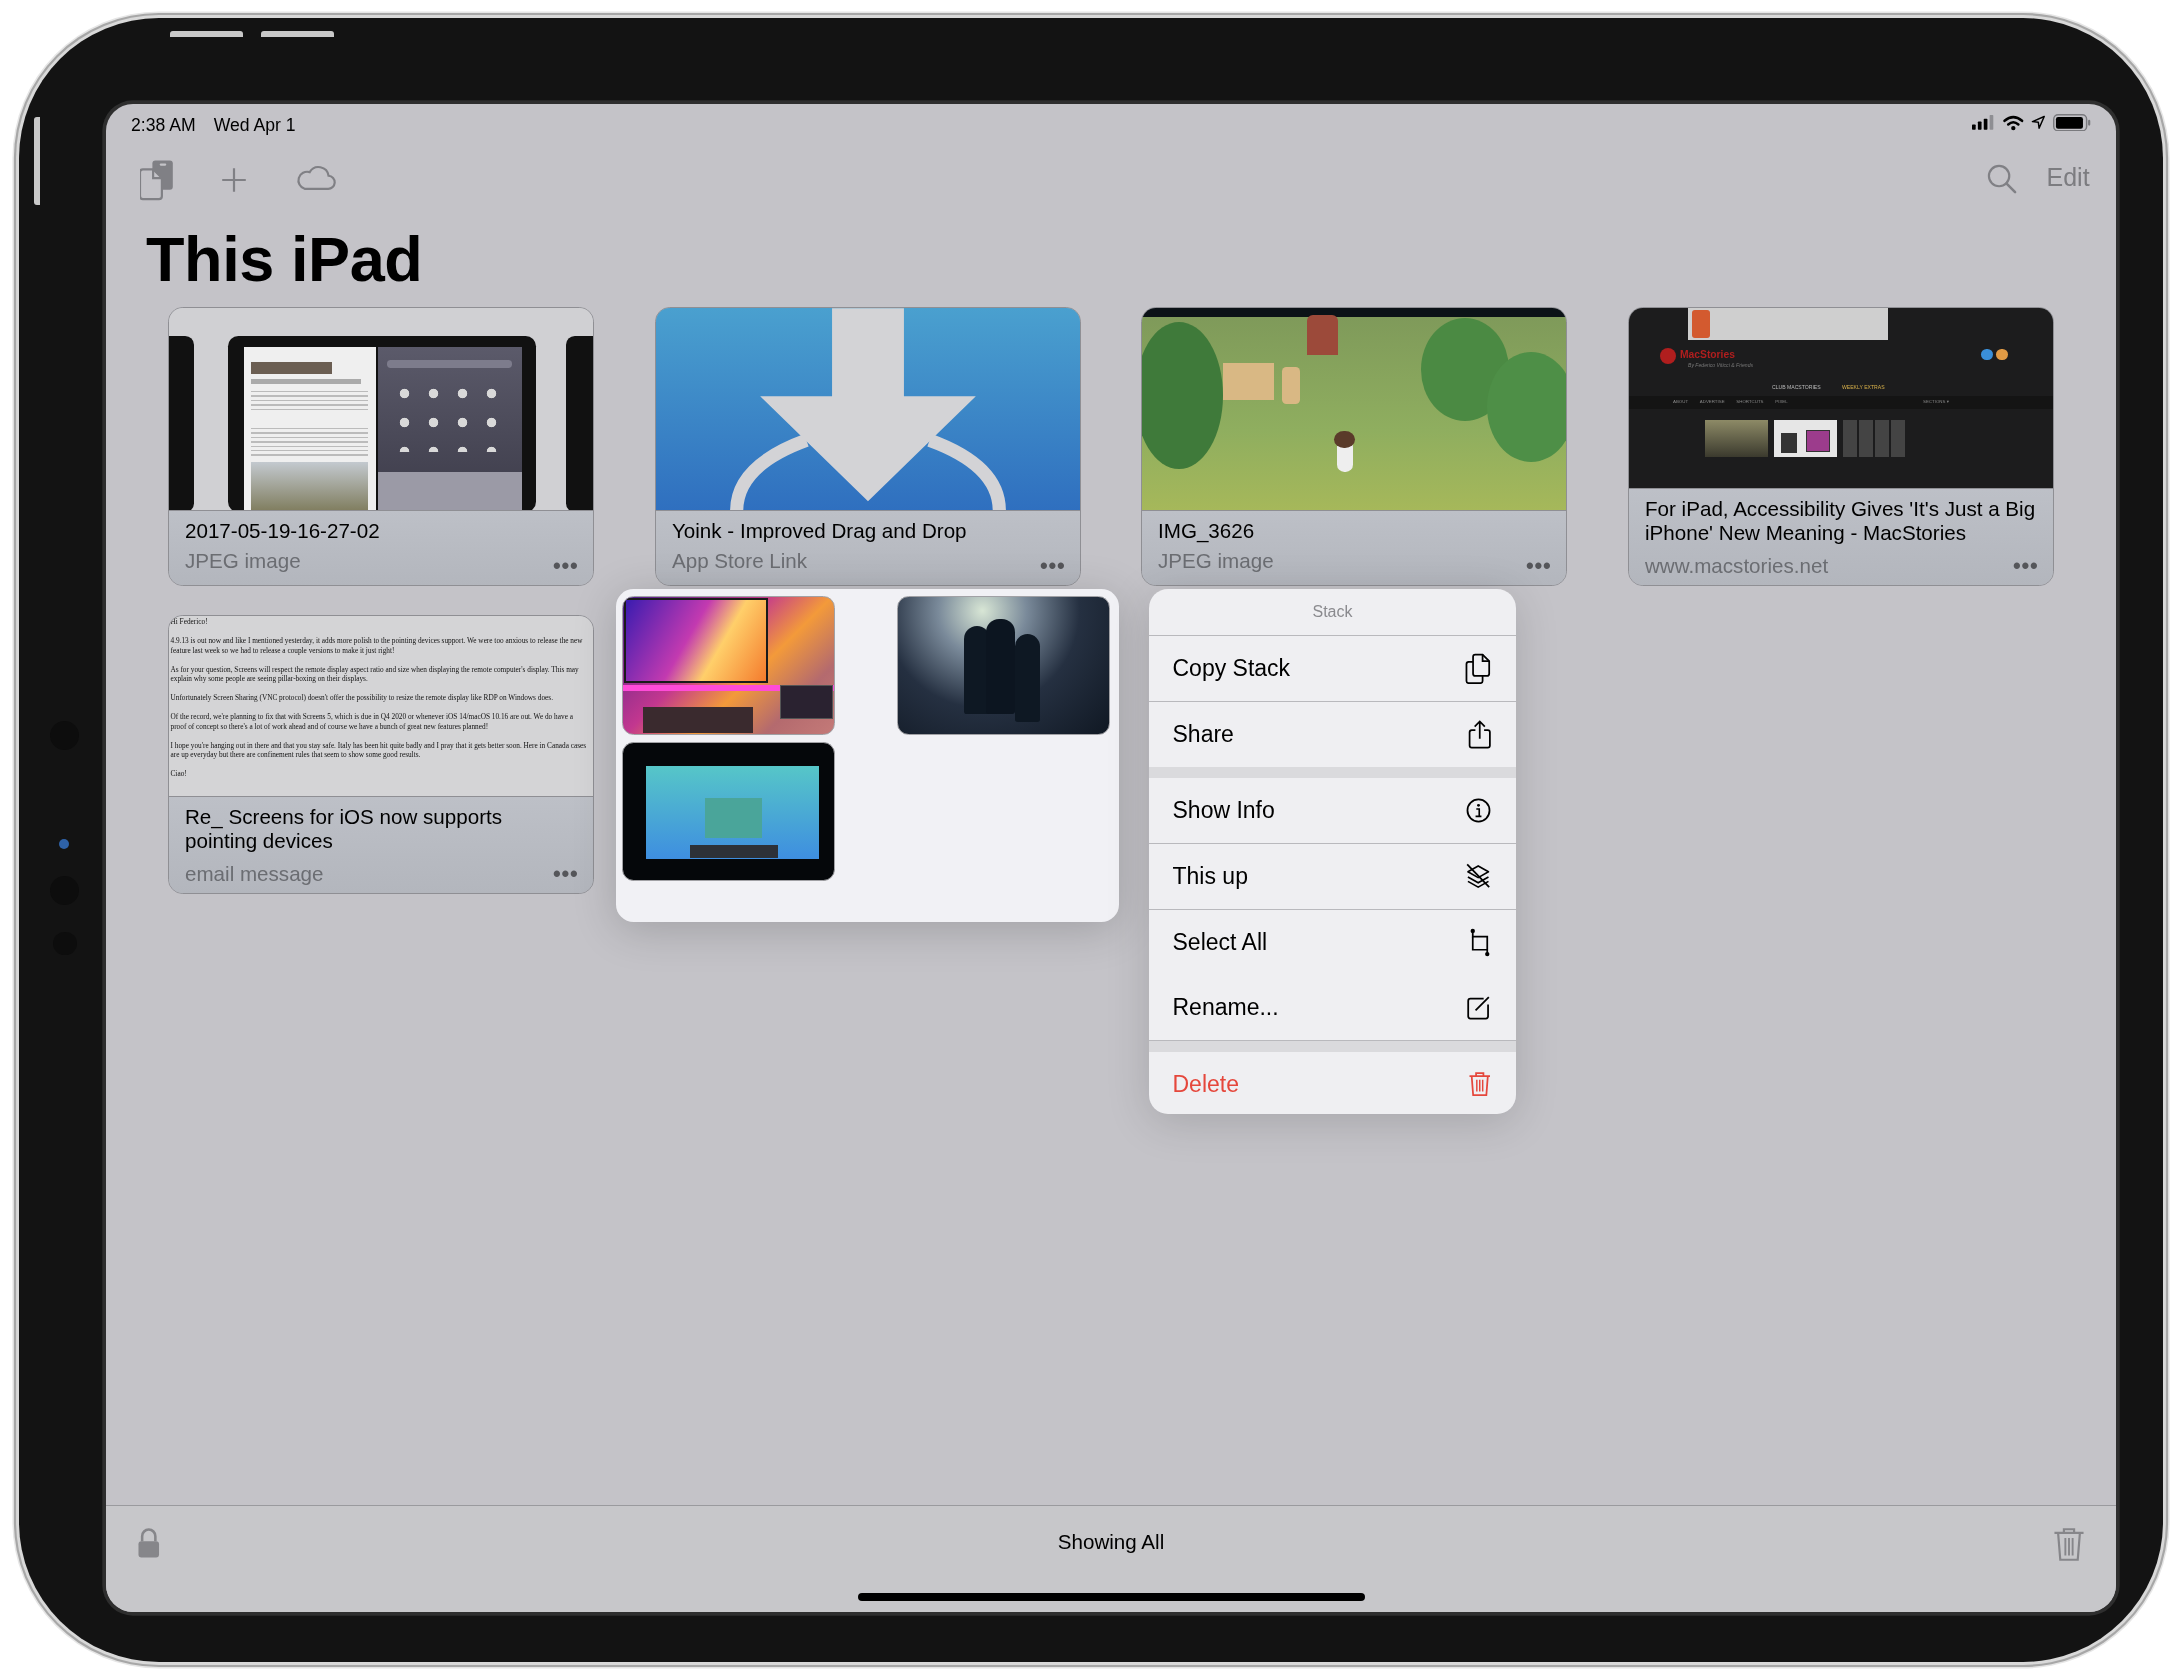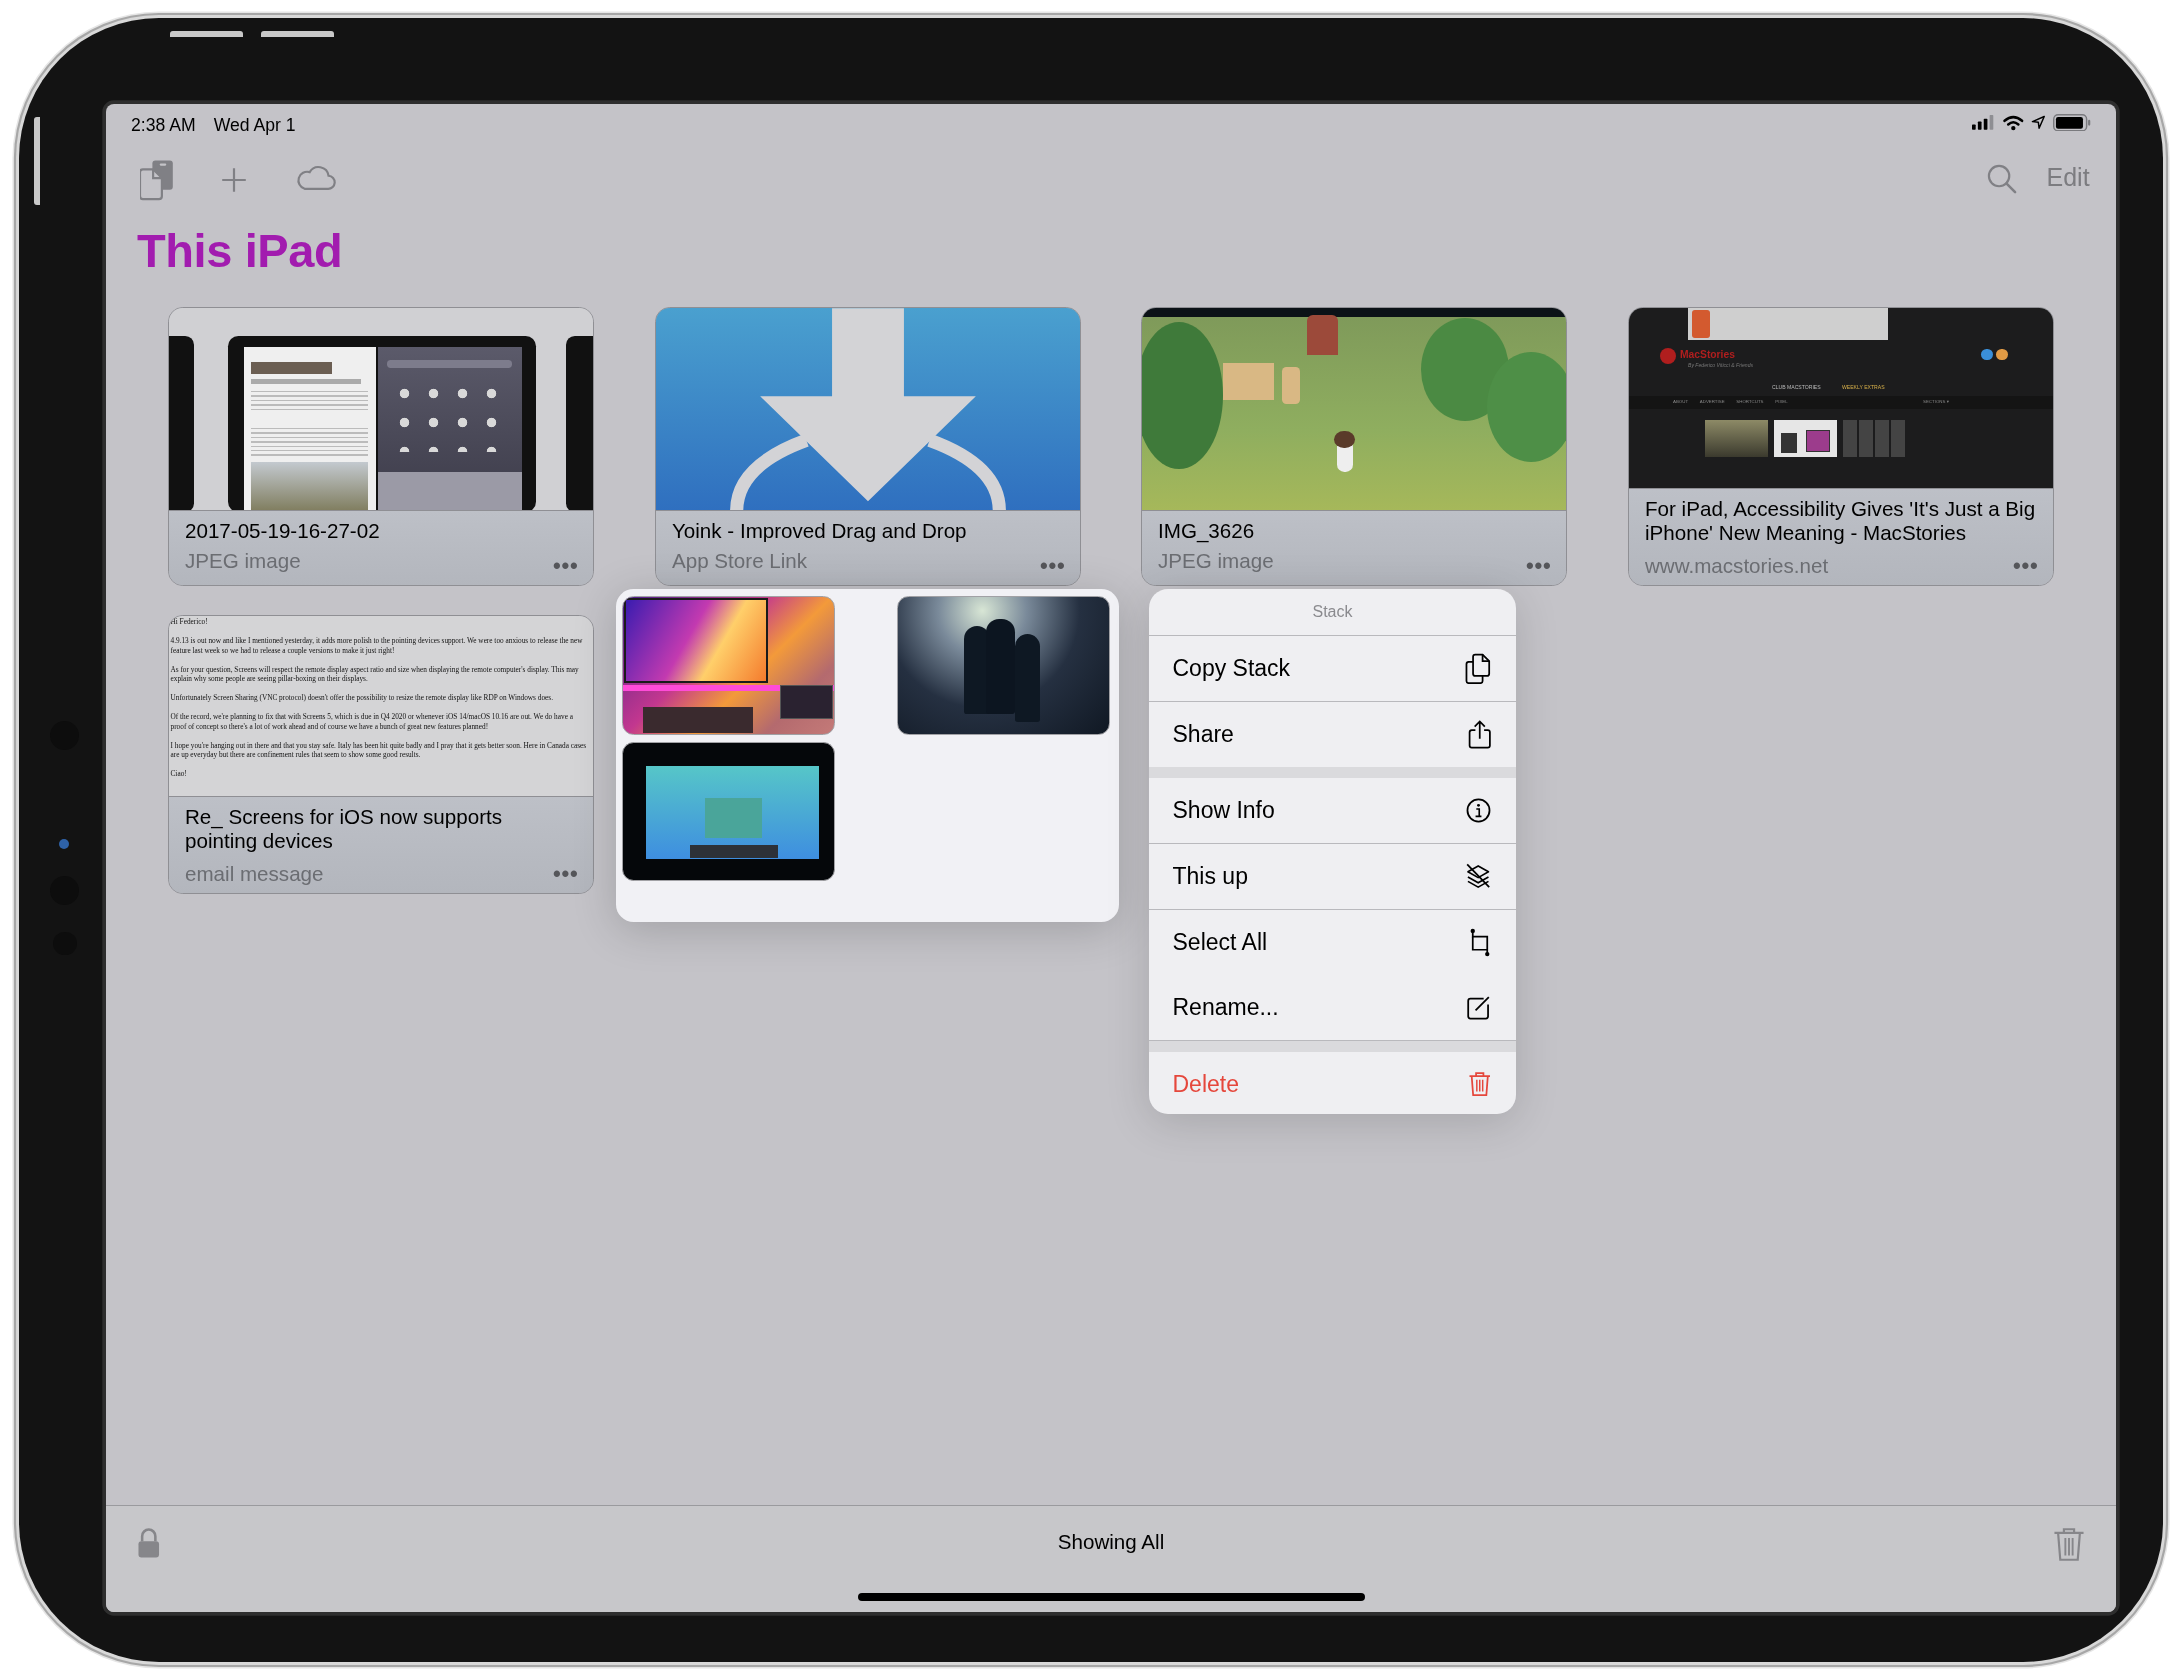--- a/index.html
+++ b/index.html
@@ -10,29 +10,29 @@
   .device {
     position:absolute; left:19px; top:17.6px; width:2144px; height:1644px;
     border-radius:140px; background:#131313;
     box-shadow: 0 0 0 2.9px #d9d9d9, 0 0 0 5.1px #a7a7a7, 0 0 0 6.6px #e6e6e6;
   }
   .btn-top { position:absolute; top:13.2px; height:5.9px; border-radius:2.9px 2.9px 0 0; background:#c9c9c9; }
   .btn-side { position:absolute; left:14.7px; width:5.9px; border-radius:2.9px 0 0 2.9px; background:#c9c9c9; }
   .sensor { position:absolute; border-radius:50%; background:#0d0d0d; }
   .screen {
     position:absolute; left:87px; top:86px; width:2010px; height:1508px;
-    border-radius:8px; background:#c4c3c8; overflow:hidden;
+    border-radius:27px; background:#c4c3c8; overflow:hidden;
     box-shadow: 0 0 0 3.7px #2e2e2e;
   }
   .status { position:absolute; top:11.7px; font-size:17.6px; color:#000; }
   .status-left { left:25px; }
   .status-right { right:25px; top:10.3px; display:flex; align-items:center; gap:7.3px; }
   .toolbar-icon { position:absolute; color:#7f7f84; }
   .edit-btn { position:absolute; right:26.4px; top:59px; font-size:25px; color:#7c7c80; }
-  .page-title { position:absolute; left:31px; top:119px; font-size:47px; font-weight:bold; color:#a21caf; letter-spacing:-0.4px; }
+  .page-title { position:absolute; left:40px; top:119px; font-size:63px; font-weight:bold; color:#000000; letter-spacing:-0.4px; }
 
   .card {
     position:absolute; width:424px; height:277px; border-radius:14.7px;
     border:1.5px solid #8f8f94; overflow:hidden; background:#b9bcc3;
   }
   .card .thumb { position:absolute; left:0; top:0; width:100%; height:203px; overflow:hidden; }
   .card .info {
     position:absolute; left:0; right:0; bottom:0; height:74px;
     background:linear-gradient(#bdc0c7,#b3b6bd); border-top:1.5px solid #8f8f94;
   }

